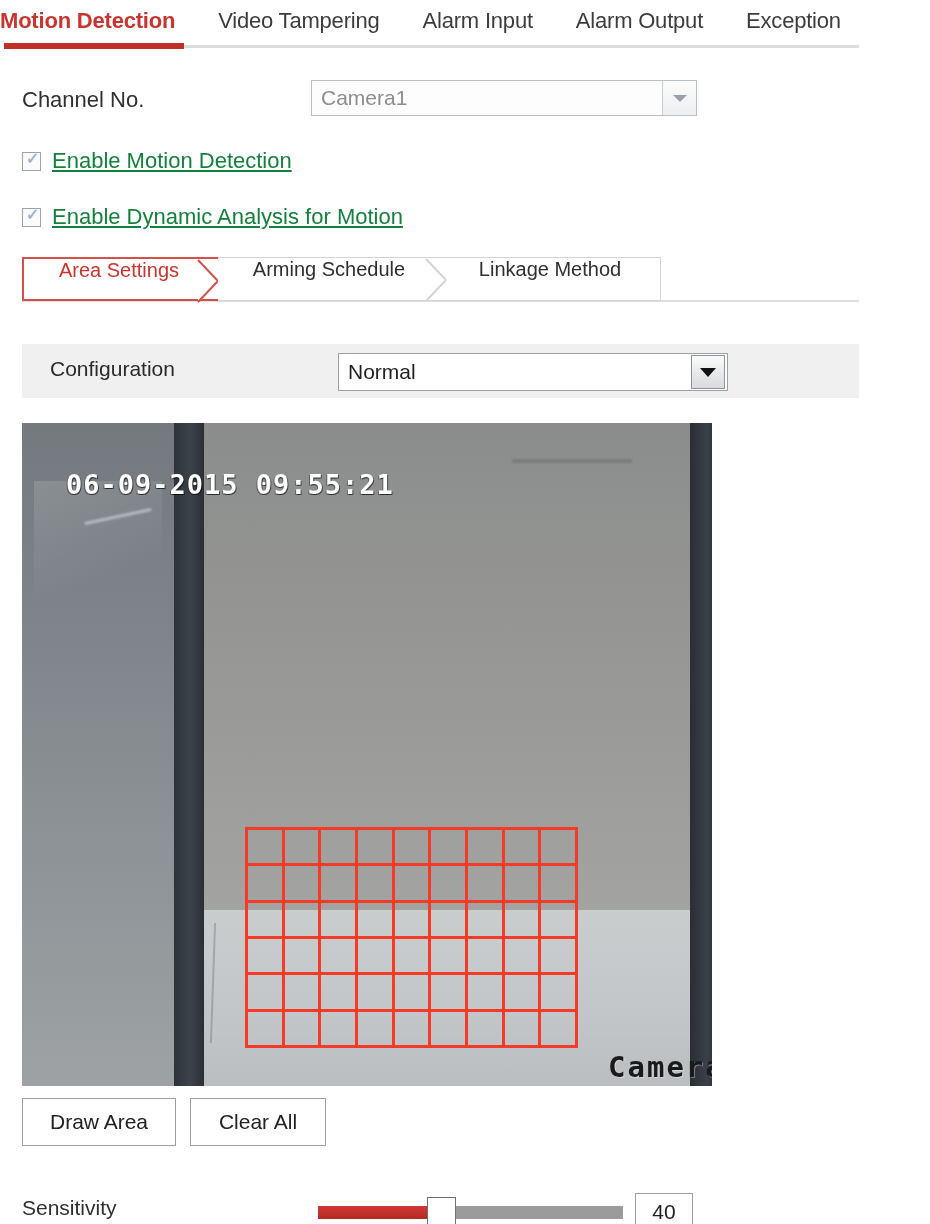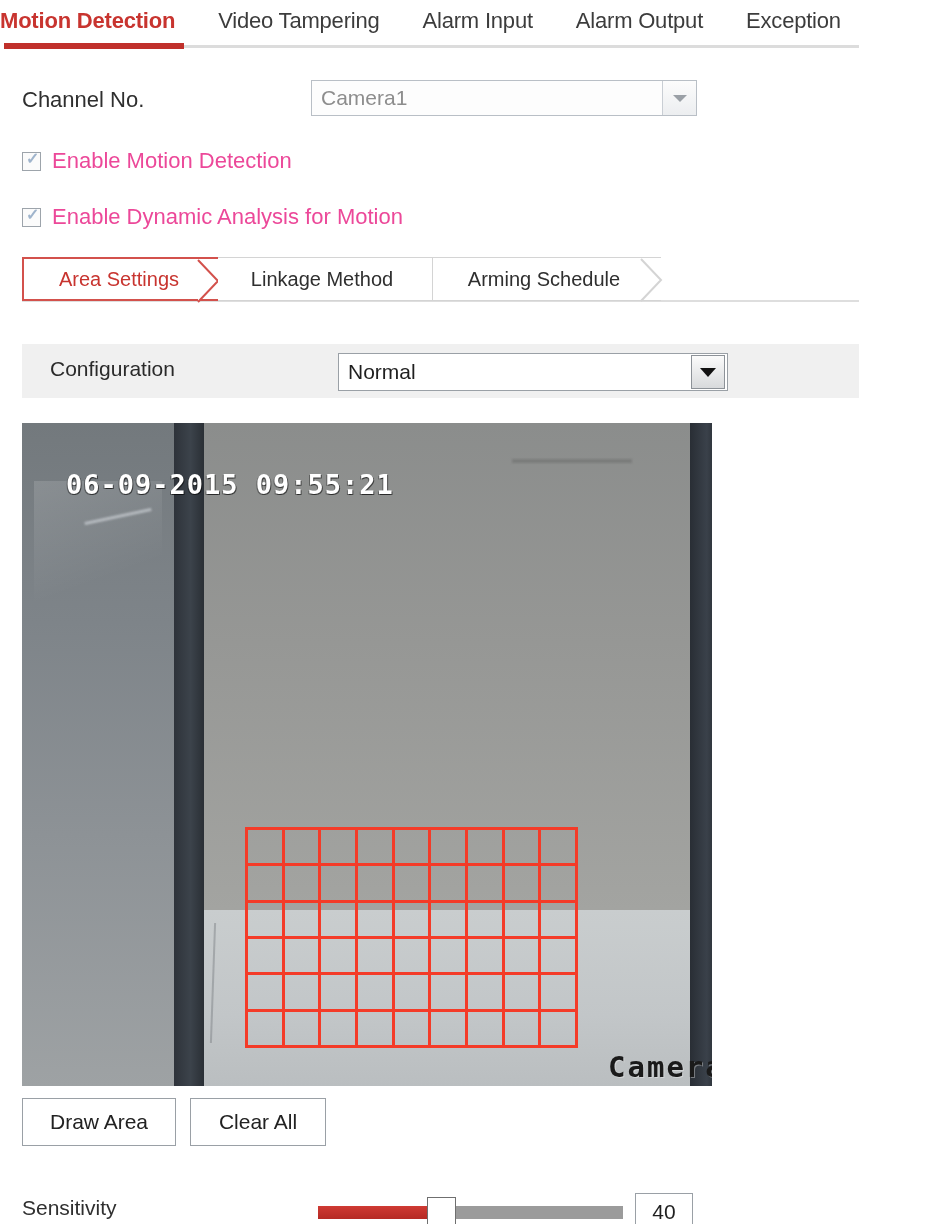--- a/index.html
+++ b/index.html
@@ -99,37 +99,37 @@
   }
   .cbbox .chk {
     position: absolute;
     left: 3px; top: -1px;
     width: 12px; height: 14px;
     color: #9fb4cc;
     font-size: 16px;
     line-height: 14px;
     font-weight: bold;
   }
-  .cblabel { font-size: 22px; color: #ec4899; }
+  .cblabel { font-size: 22px; color: #15803d; text-decoration: underline; }
 
   
   #sub-tabs {
     position: absolute; left: 22px; top: 257px;
     height: 44px;
     display: flex;
     align-items: stretch;
   }
   #sub-tabs-baseline {
     position: absolute; left: 22px; top: 300px;
     width: 837px; height: 2px;
     background: #dedede;
   }
   .stab {
     position: relative;
-    display: flex; align-items: center; justify-content: center;
+    display: flex; justify-content: center;
     font-size: 20px;
     color: #2f2f2f;
     background: #ffffff;
     border-top: 1px solid #d4d4d4;
     border-bottom: 1px solid #d4d4d4;
     padding: 0 26px 0 20px;
     white-space: nowrap;
   }
   .stab .arrowline {
     position: absolute;
@@ -416,30 +416,30 @@
   <div id="sub-tabs-baseline"></div>
   <div id="sub-tabs">
     <div class="stab active" id="stab-0">
       <span>Area Settings</span>
       <span class="arrowline">
         <svg width="24" height="44" viewBox="0 0 24 44">
           <path d="M1 1 L21 22 L1 43" fill="#ffffff" stroke="#d3514c" stroke-width="2"></path>
         </svg>
       </span>
     </div>
-    <div class="stab" id="stab-2">
-      <span>Linkage Method</span>
-    </div>
     <div class="stab" id="stab-1">
       <span>Arming Schedule</span>
       <span class="arrowline">
         <svg width="24" height="44" viewBox="0 0 24 44">
           <path d="M1 1 L21 22 L1 43" fill="#ffffff" stroke="#d4d4d4" stroke-width="2"></path>
         </svg>
       </span>
+    </div>
+    <div class="stab" id="stab-2">
+      <span>Linkage Method</span>
     </div>
   </div>
 
   <div id="config-band">
     <div id="config-label">Configuration</div>
     <div id="config-select">
       <div id="config-select-value">Normal</div>
       <div id="config-select-arrow">
         <span class="tri"></span>
       </div>

